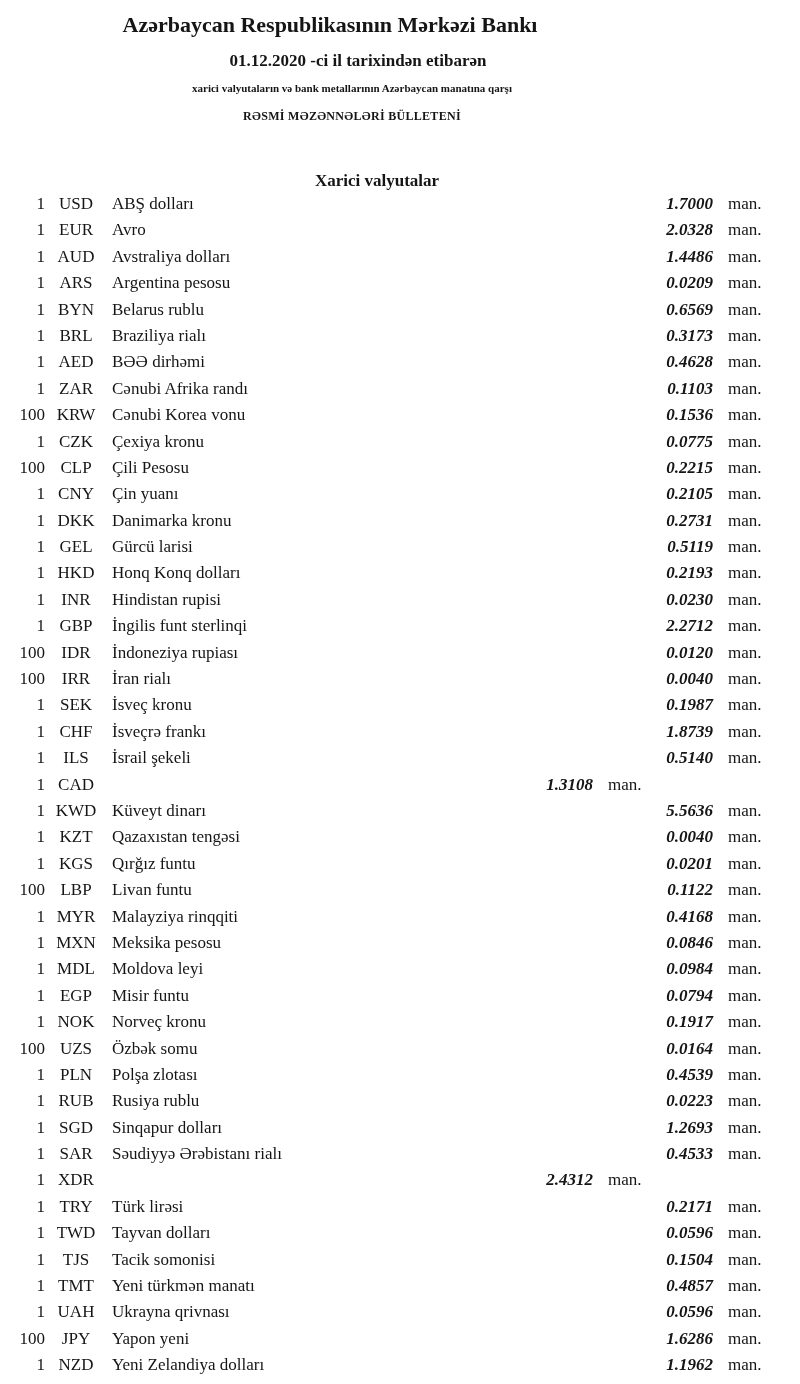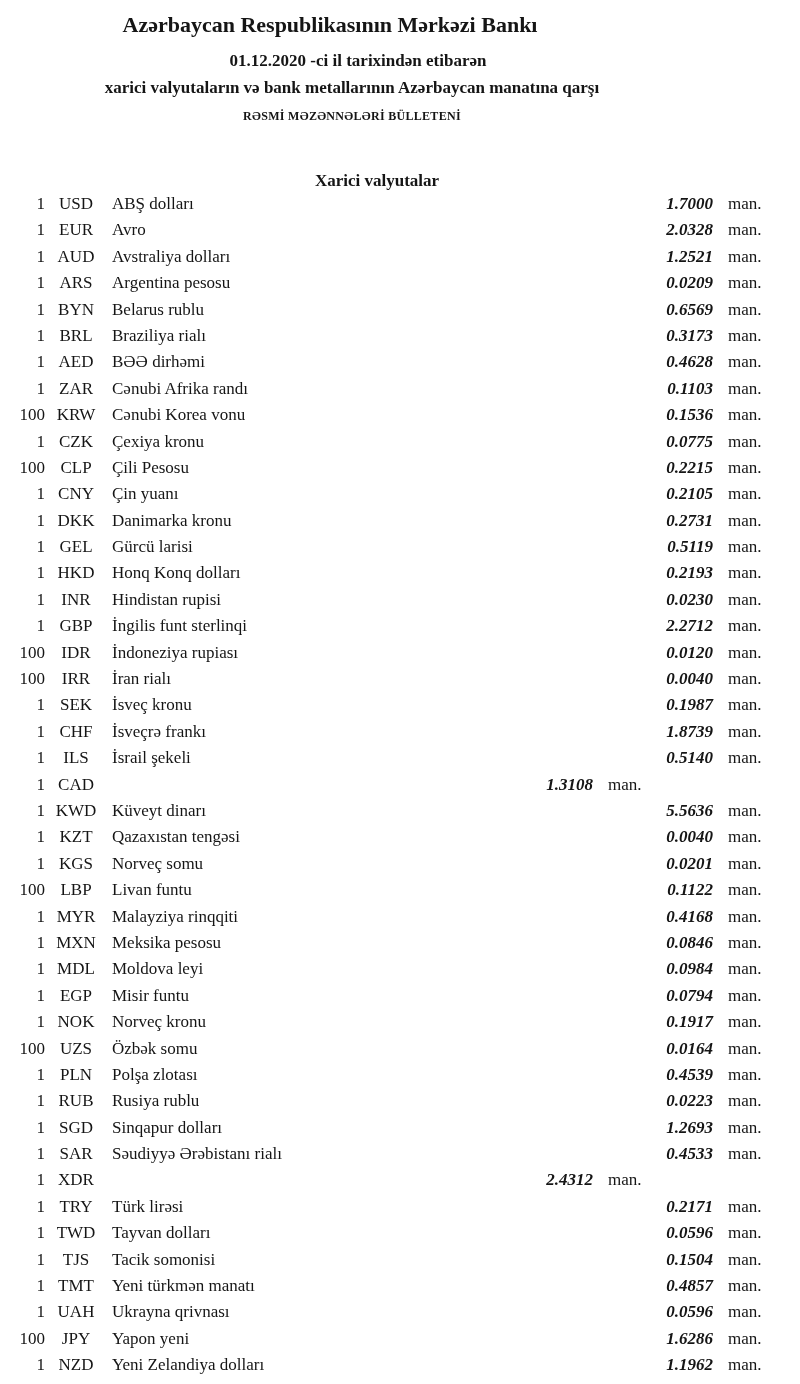--- a/index.html
+++ b/index.html
@@ -30,21 +30,21 @@
   .hdr-line2 {
     font-size: 17px;
     font-weight: 700;
     text-align: center;
     line-height: 26px;
     margin-top: 8px;
     transform: translateX(6px);
     white-space: nowrap;
   }
   .hdr-line3 {
-    font-size: 17px;
+    font-size: 11px;
     font-weight: 700;
     text-align: center;
     line-height: 28px;
     white-space: nowrap;
   }
   .hdr-line4 {
     font-size: 12px;
     font-weight: 700;
     text-align: center;
     line-height: 28px;
@@ -119,21 +119,21 @@
     <span class="cell-code">EUR</span>
     <span class="cell-name">Avro</span>
     <span class="cell-rate">2.0328</span>
     <span class="cell-unit">man.</span>
   </div>
 
   <div class="rate-row">
     <span class="cell-qty">1</span>
     <span class="cell-code">AUD</span>
     <span class="cell-name">Avstraliya dolları</span>
-    <span class="cell-rate">1.2521</span>
+    <span class="cell-rate">1.4486</span>
     <span class="cell-unit">man.</span>
   </div>
 
   <div class="rate-row">
     <span class="cell-qty">1</span>
     <span class="cell-code">ARS</span>
     <span class="cell-name">Argentina pesosu</span>
     <span class="cell-rate">0.0209</span>
     <span class="cell-unit">man.</span>
   </div>
@@ -301,21 +301,21 @@
     <span class="cell-qty">1</span>
     <span class="cell-code">KZT</span>
     <span class="cell-name">Qazaxıstan tengəsi</span>
     <span class="cell-rate">0.0040</span>
     <span class="cell-unit">man.</span>
   </div>
 
   <div class="rate-row">
     <span class="cell-qty">1</span>
     <span class="cell-code">KGS</span>
-    <span class="cell-name">Norveç somu</span>
+    <span class="cell-name">Qırğız funtu</span>
     <span class="cell-rate">0.0201</span>
     <span class="cell-unit">man.</span>
   </div>
 
   <div class="rate-row">
     <span class="cell-qty">100</span>
     <span class="cell-code">LBP</span>
     <span class="cell-name">Livan funtu</span>
     <span class="cell-rate">0.1122</span>
     <span class="cell-unit">man.</span>

